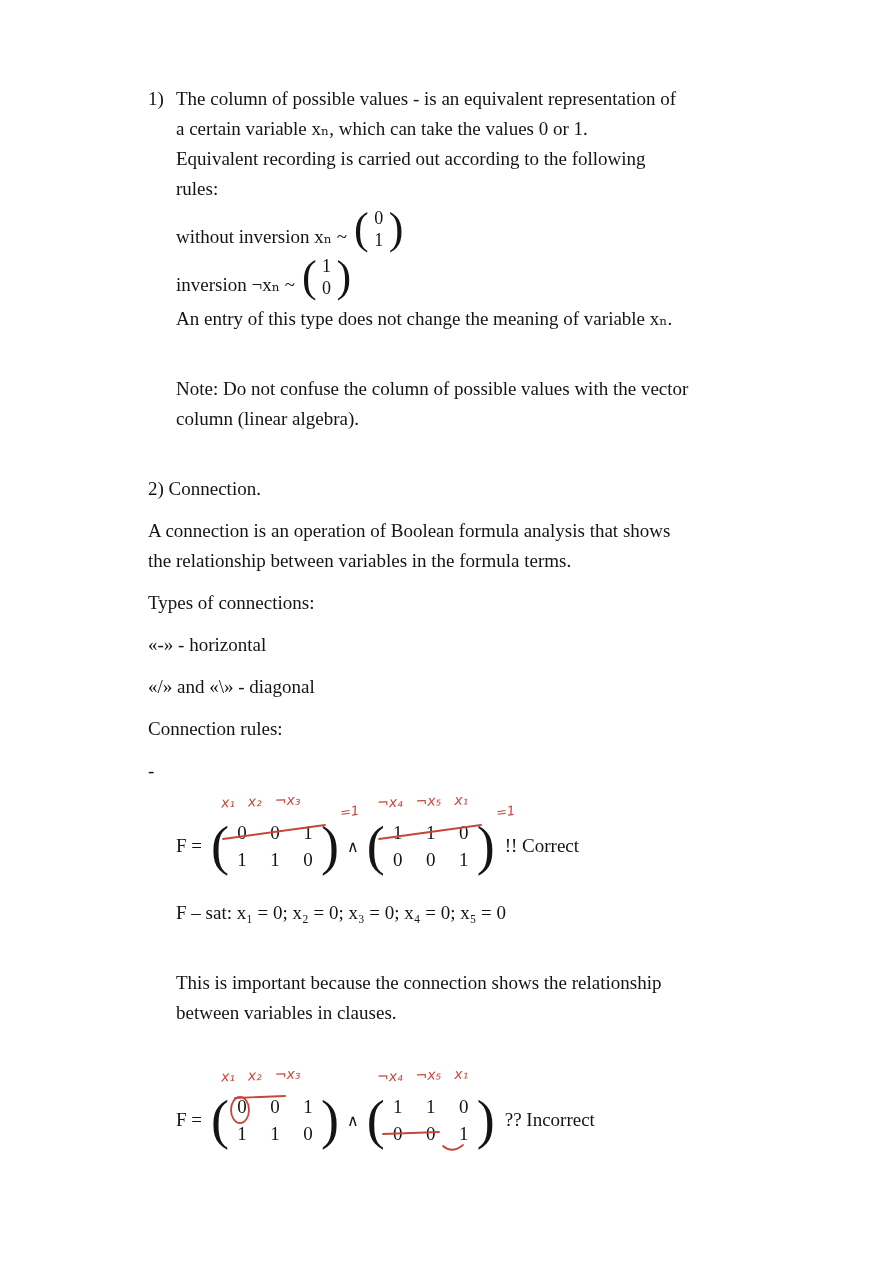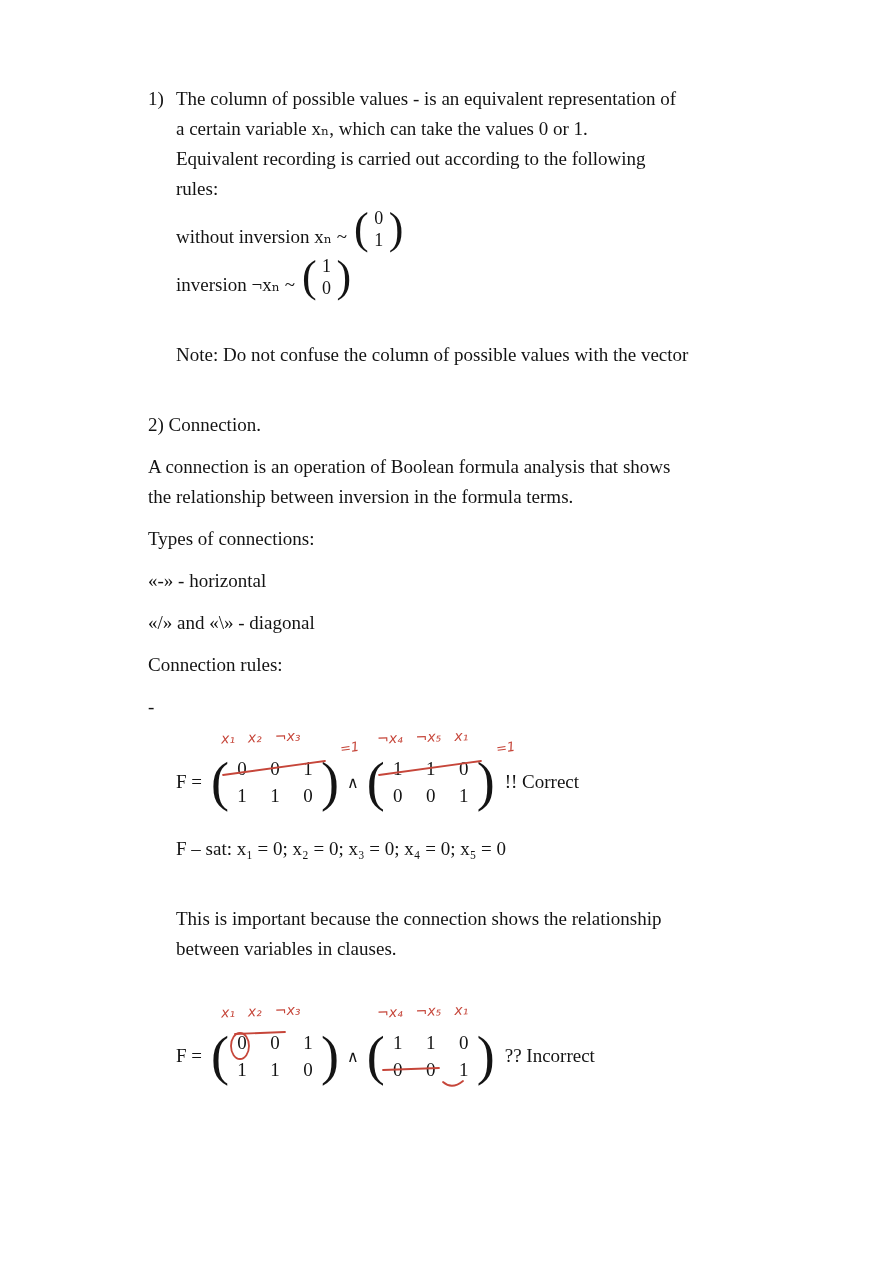--- a/index.html
+++ b/index.html
@@ -97,30 +97,32 @@
     <span class="colvec">
       <span class="paren">(</span>
       <span class="vgrid">
         <span>1</span>
         <span>0</span>
       </span>
       <span class="paren">)</span>
     </span>
   </div>
 
+  <div class="line indent mt4">An entry of this type does not change the meaning of variable xₙ.</div>
 
   <div class="para indent mt30">
     <div class="line">Note: Do not confuse the column of possible values with the vector</div>
+    <div class="line">column (linear algebra).</div>
   </div>
 
   <div class="line mt30">2) Connection.</div>
 
   <div class="para mt12">
     <div class="line">A connection is an operation of Boolean formula analysis that shows</div>
-    <div class="line">the relationship between inversion in the formula terms.</div>
+    <div class="line">the relationship between variables in the formula terms.</div>
   </div>
 
   <div class="line mt12">Types of connections:</div>
   <div class="line mt12">«-» - horizontal</div>
   <div class="line mt12">«/» and «\» - diagonal</div>
   <div class="line mt12">Connection rules:</div>
 
   <div class="para hang mt12">
     <span class="marker">-</span>
   </div>

